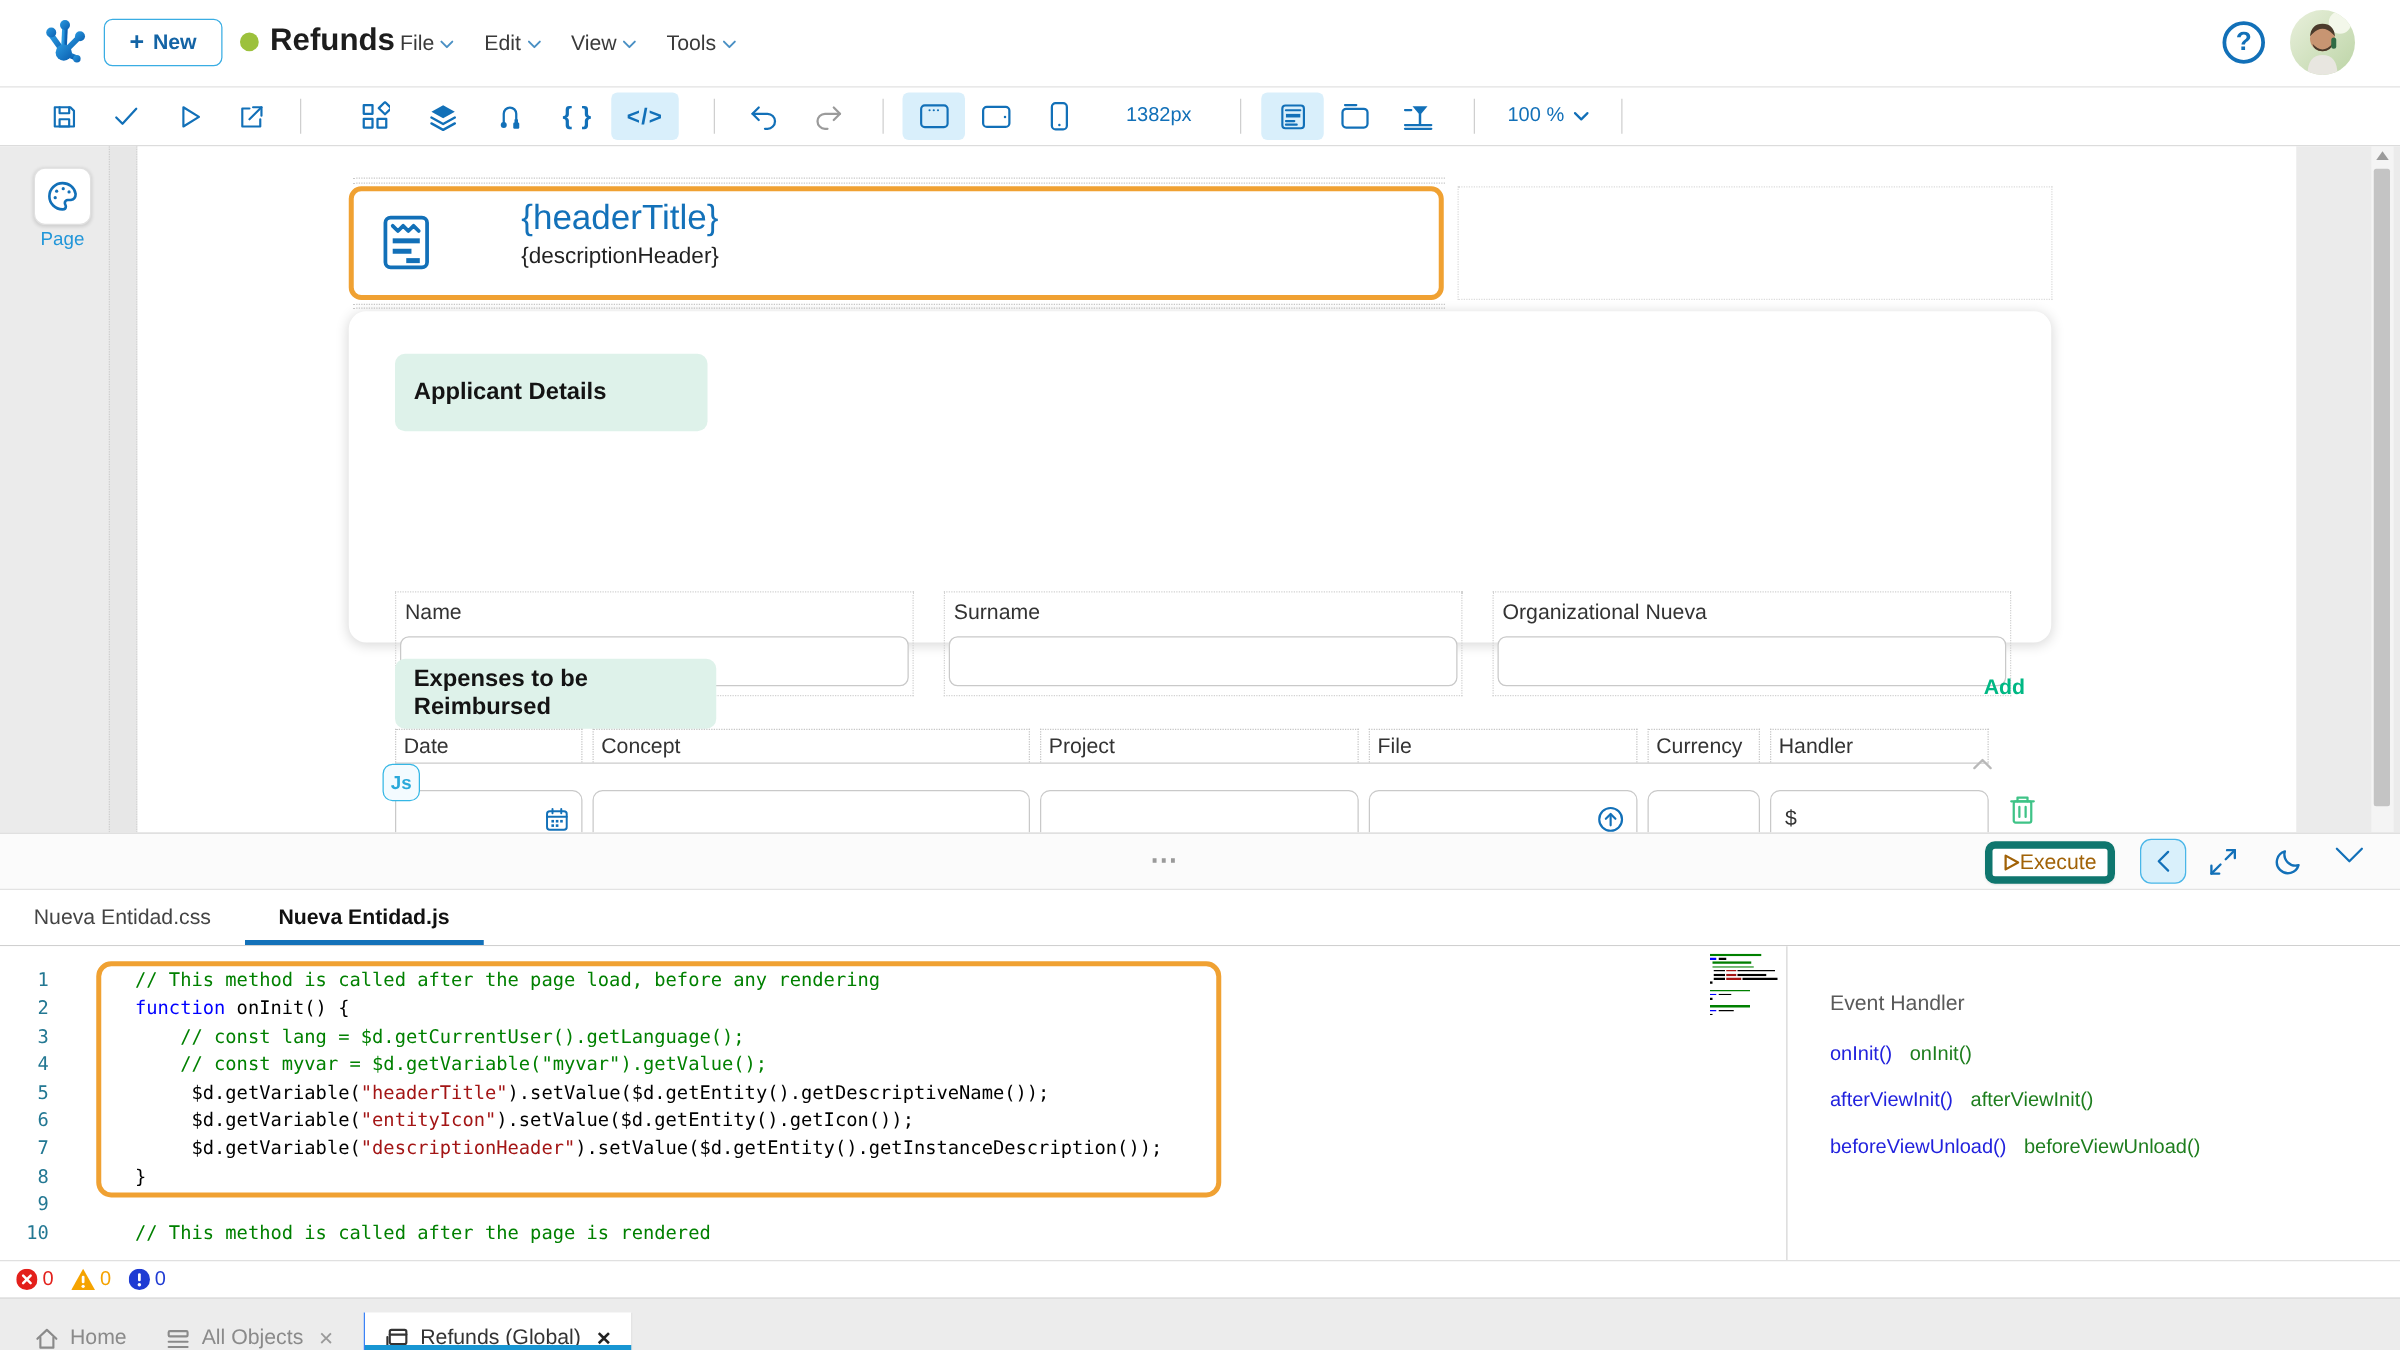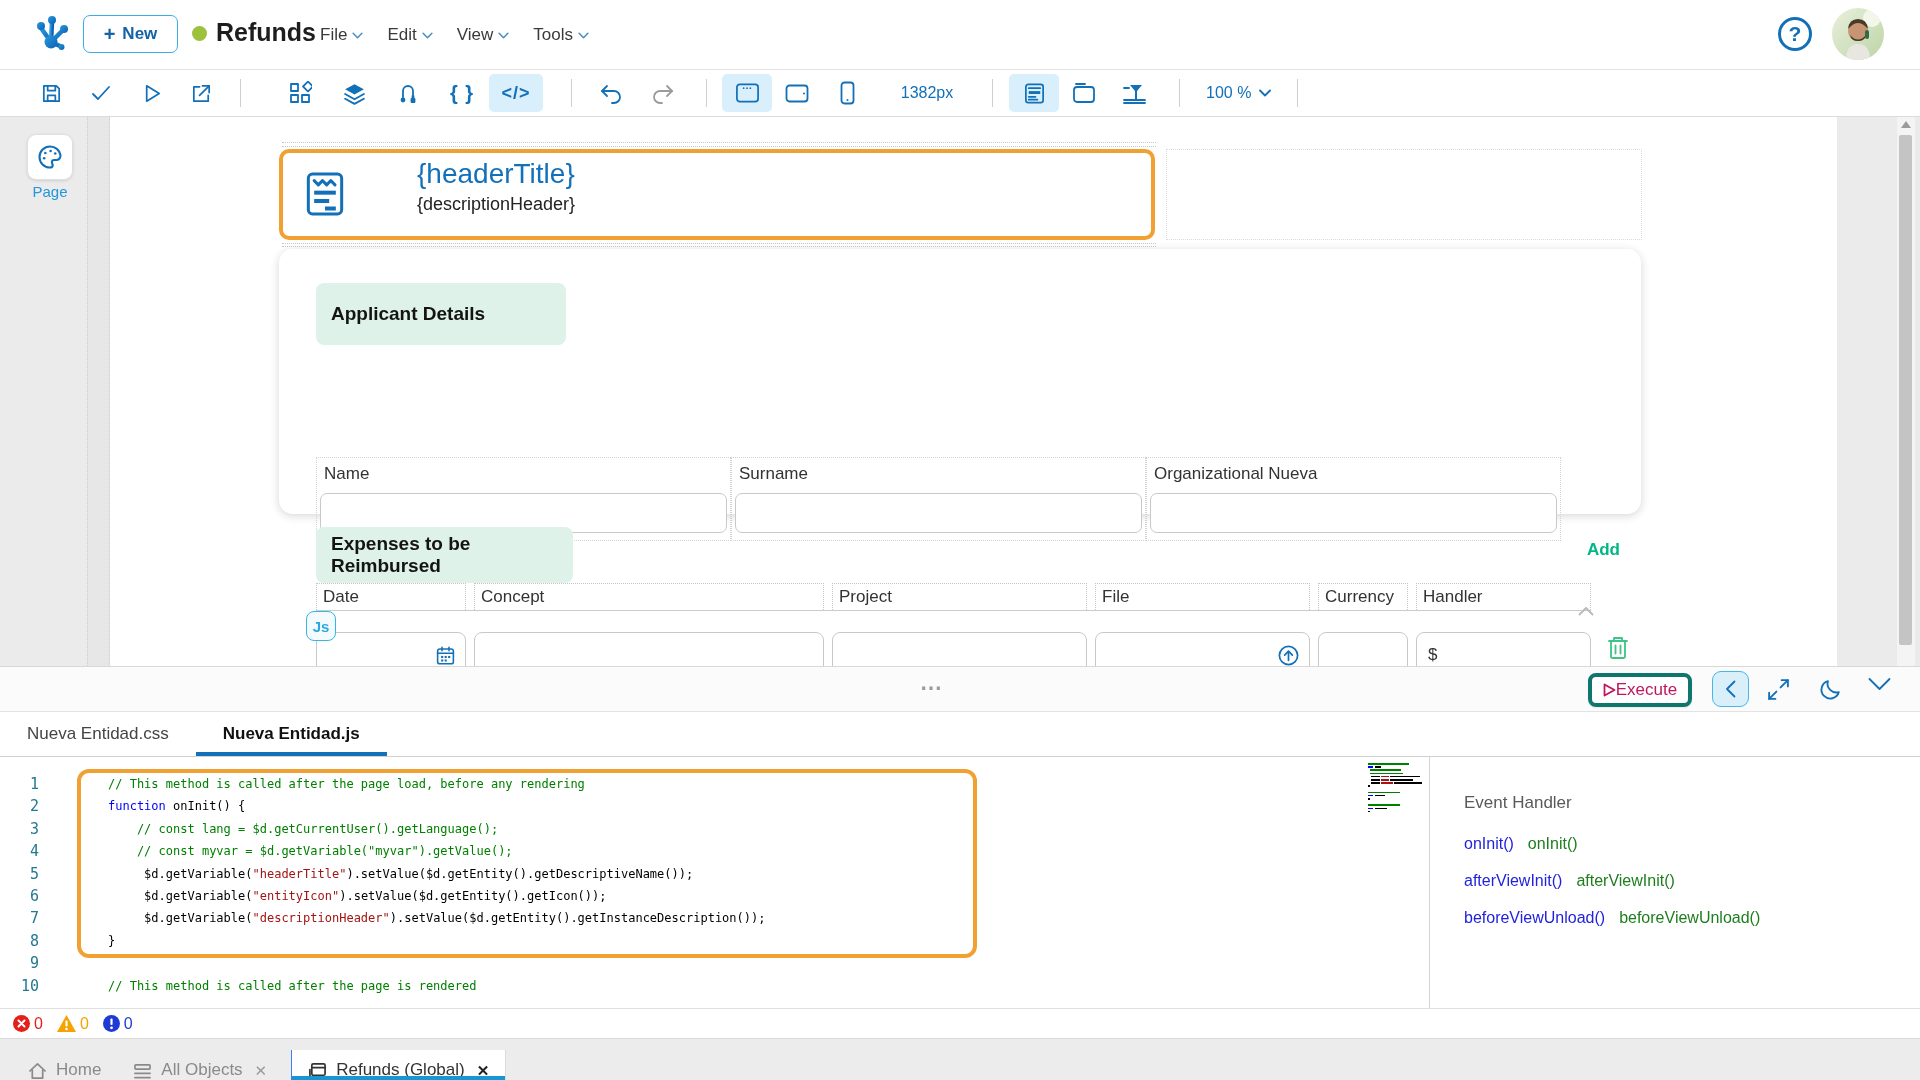--- a/index.html
+++ b/index.html
@@ -48,21 +48,21 @@
   .hdr-widget { position:absolute; left:169px; top:32px; width:876px; height:91px; background:#fff;
     border:4px solid #f0a132; border-radius:10px; }
   .hdr-widget .doc-icon { position:absolute; left:22px; top:17px; color:#1270b8; }
   .hdr-widget .t1 { position:absolute; left:134px; top:5px; font-size:28px; color:#1371b9; }
   .hdr-widget .t2 { position:absolute; left:134px; top:41px; font-size:18px; color:#222; }
   .card { position:absolute; left:169px; top:132px; width:1362px; height:265px; background:#fff;
     border-radius:14px; box-shadow:0 2px 10px rgba(0,0,0,.16); }
   .mint { background:#def2ea; border-radius:8px; display:flex; align-items:center; padding-left:15px;
     font-size:19px; font-weight:bold; color:#141414; }
   .card .mint { position:absolute; left:37px; top:34px; width:250px; height:62px; }
-  .fields { position:absolute; left:37px; top:208px; display:flex; }
+  .fields { position:absolute; left:37px; top:224px; display:flex; gap:24px; }
   .field { width:415px; border:1px dotted #d2d2d2; padding:4px 3px 7px 3px; }
   .field .flabel { font-size:17px; color:#333; padding:2px 0 9px 4px; }
   .finput { height:40px; border:1px solid #c9c9c9; border-radius:7px; background:#fff; width:100%; }
 
   .exp-mint { position:absolute; left:316px; top:410px; width:257px; height:56px; }
   .add-link { position:absolute; left:1560px; top:423px; width:60px; text-align:right;
     color:#00b884; font-size:17px; font-weight:bold; cursor:pointer; }
   .grid-table { position:absolute; left:316px; top:466px; display:grid;
     grid-template-columns:150px 350px 255px 215px 90px 175px; column-gap:8px; }
   .gt-head { height:27px; border:1px dotted #c5c5c5; border-bottom:none; font-size:17px; color:#333;
@@ -82,40 +82,40 @@
   .vscroll .up { position:absolute; top:4px; left:4px; width:0; height:0;
     border-left:5px solid transparent; border-right:5px solid transparent; border-bottom:7px solid #9b9b9b; }
   .vscroll .thumb { position:absolute; top:18px; left:2px; width:13px; height:510px; background:#c4c4c4; border-radius:2px;}
 
   
   .panel-strip { position:relative; height:46px; background:#fbfbfb; border-top:1px solid #d8d8d8;
     border-bottom:1px solid #e3e3e3; }
   .drag-dots { position:absolute; left:920px; top:8px; font-size:22px; font-weight:bold; color:#9a9a9a;
     letter-spacing:2px; cursor:grab;}
   .exec-btn { position:absolute; left:1588px; top:6px; width:104px; height:34px; background:#fff;
-    border:4px solid #0f766e; border-radius:8px; box-shadow:0 1px 2px rgba(0,0,0,.08);
-    display:flex; align-items:center; justify-content:center; gap:0; color:#be185d; font-size:17px; cursor:pointer;}
+    border:6px solid #0f766e; border-radius:8px; box-shadow:0 1px 2px rgba(0,0,0,.08);
+    display:flex; align-items:center; justify-content:center; gap:0; color:#a16207; font-size:17px; cursor:pointer;}
   .chevleft-btn { position:absolute; left:1712px; top:4px; width:37px; height:36px; background:#d9f0fb;
     border:1.5px solid #49b6e8; border-radius:9px; color:#1270b8;
     display:flex; align-items:center; justify-content:center; cursor:pointer; }
   .strip-ic { position:absolute; top:10px; color:#1270b8; cursor:pointer; }
 
   .code-tabs { position:relative; height:45px; background:#fff; border-bottom:1px solid #d0d0d0;
     display:flex; align-items:stretch; }
   .ctab { position:relative; padding:0 27px; display:flex; align-items:center; font-size:17px; color:#444; cursor:pointer;}
   .ctab.active { font-weight:bold; color:#111; }
   .ctab.active::after { content:""; position:absolute; left:0; right:0; bottom:0; height:4px; background:#1371b9; }
 
   .editor { position:relative; height:251px; background:#fff; }
   .gutter { position:absolute; left:0; top:16px; width:60px; text-align:right; }
   .gutter div { height:22.4px; line-height:22.4px; padding-right:21px;
     font-family:"DejaVu Sans Mono", monospace; font-size:15px; color:#237893; }
   .codearea { position:absolute; left:60px; right:560px; top:16px; }
   .code-line { height:22.4px; line-height:22.4px; padding-left:48px; white-space:pre;
-    font-family:"DejaVu Sans Mono", monospace; font-size:12px; color:#000; }
+    font-family:"DejaVu Sans Mono", monospace; font-size:15px; color:#000; }
   .code-hl { position:absolute; left:77px; top:12px; width:900px; height:189px;
     border:4px solid #f0a132; border-radius:12px; pointer-events:none; }
   .minimap { position:absolute; left:1368px; top:6px; width:54px; }
   .mm-line { height:2.2px; margin-bottom:1px; white-space:nowrap; overflow:hidden; }
   .mm-seg { display:inline-block; height:1.6px; vertical-align:top; margin-right:1px; }
   .eh-panel { position:absolute; left:1429px; top:0; bottom:0; right:0; background:#fff; border-left:1px solid #d5d5d5;
     padding:36px 0 0 34px; }
   .eh-title { font-size:17px; color:#5a5a5a; margin-bottom:22px; }
   .eh-row { margin-bottom:19px; font-size:16px; }
   .eh-link { color:#2222dd; cursor:pointer; margin-right:14px; }

